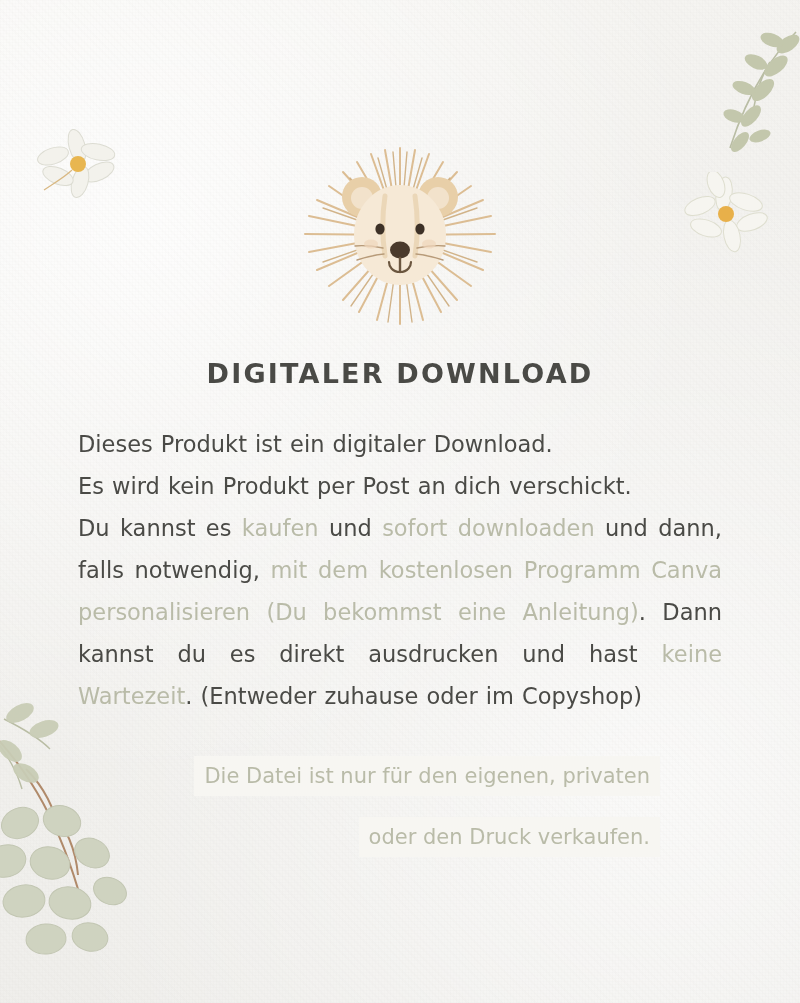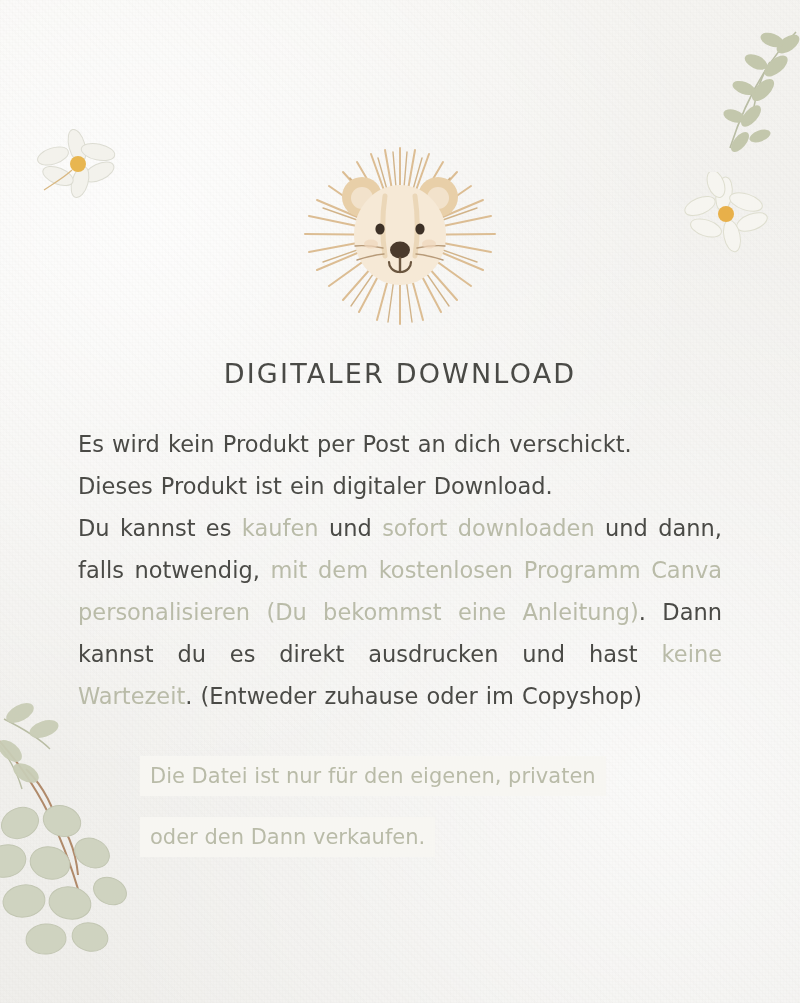--- a/index.html
+++ b/index.html
@@ -57,21 +57,21 @@
     height: 190px;
     display: block;
   }
 
   #heading {
     margin: 28px 0 0 0;
     text-align: center;
     font-family: "DejaVu Sans", sans-serif;
     font-size: 27px;
     letter-spacing: 2.2px;
-    font-weight: 400;
+    font-weight: 700;
     color: #4a4a46;
   }
 
   #body-paragraph {
     margin: 34px 0 0 0;
     font-size: 22.5px;
     line-height: 42px;
     color: #4a4a46;
     text-align: justify;
     font-weight: 400;
@@ -79,21 +79,21 @@
   }
   #body-paragraph .lead-line {
     display: block;
     text-align: left;
   }
   .muted { color: #b9bba8; }
 
   #notice-box {
     margin: 38px auto 0 auto;
     width: 520px;
-    text-align: left;
+    text-align: right;
   }
   #notice-box .notice-line {
     display: inline-block;
     background: #f7f6f2;
     color: #b9bba8;
     font-size: 21px;
     line-height: 38px;
     padding: 1px 10px;
     margin: 1px 0;
     box-decoration-break: clone;
@@ -260,25 +260,25 @@
         <path d="M131 114 C141 115 149 117 158 120"></path>
       </g>
 
       <ellipse cx="86" cy="104" rx="7" ry="4.5" fill="#f0d6bb" opacity="0.7"></ellipse>
       <ellipse cx="144" cy="104" rx="7" ry="4.5" fill="#f0d6bb" opacity="0.7"></ellipse>
     </svg>
 
     <h1 id="heading">DIGITALER DOWNLOAD</h1>
 
     <div id="body-paragraph">
+      <span class="lead-line">Dieses Produkt ist ein digitaler Download.</span>
       <span class="lead-line">Es wird kein Produkt per Post an dich verschickt.</span>
-      <span class="lead-line">Dieses Produkt ist ein digitaler Download.</span>
       <span>Du kannst es </span><span class="muted">kaufen</span><span> und </span><span class="muted">sofort downloaden</span><span> und dann, falls notwendig, </span><span class="muted">mit dem kostenlosen Programm Canva personalisieren (Du bekommst eine Anleitung)</span><span>. Dann kannst du es direkt ausdrucken und hast </span><span class="muted">keine Wartezeit</span><span>. (Entweder zuhause oder im Copyshop)</span>
     </div>
 
     <div id="notice-box">
       <span class="notice-line">Die Datei ist nur für den eigenen, privaten</span><br>
       <br>
-      <span class="notice-line">oder den Dann verkaufen.</span>
+      <span class="notice-line">oder den Druck verkaufen.</span>
     </div>
 
   </div>
 </div>
 
 </body></html>

